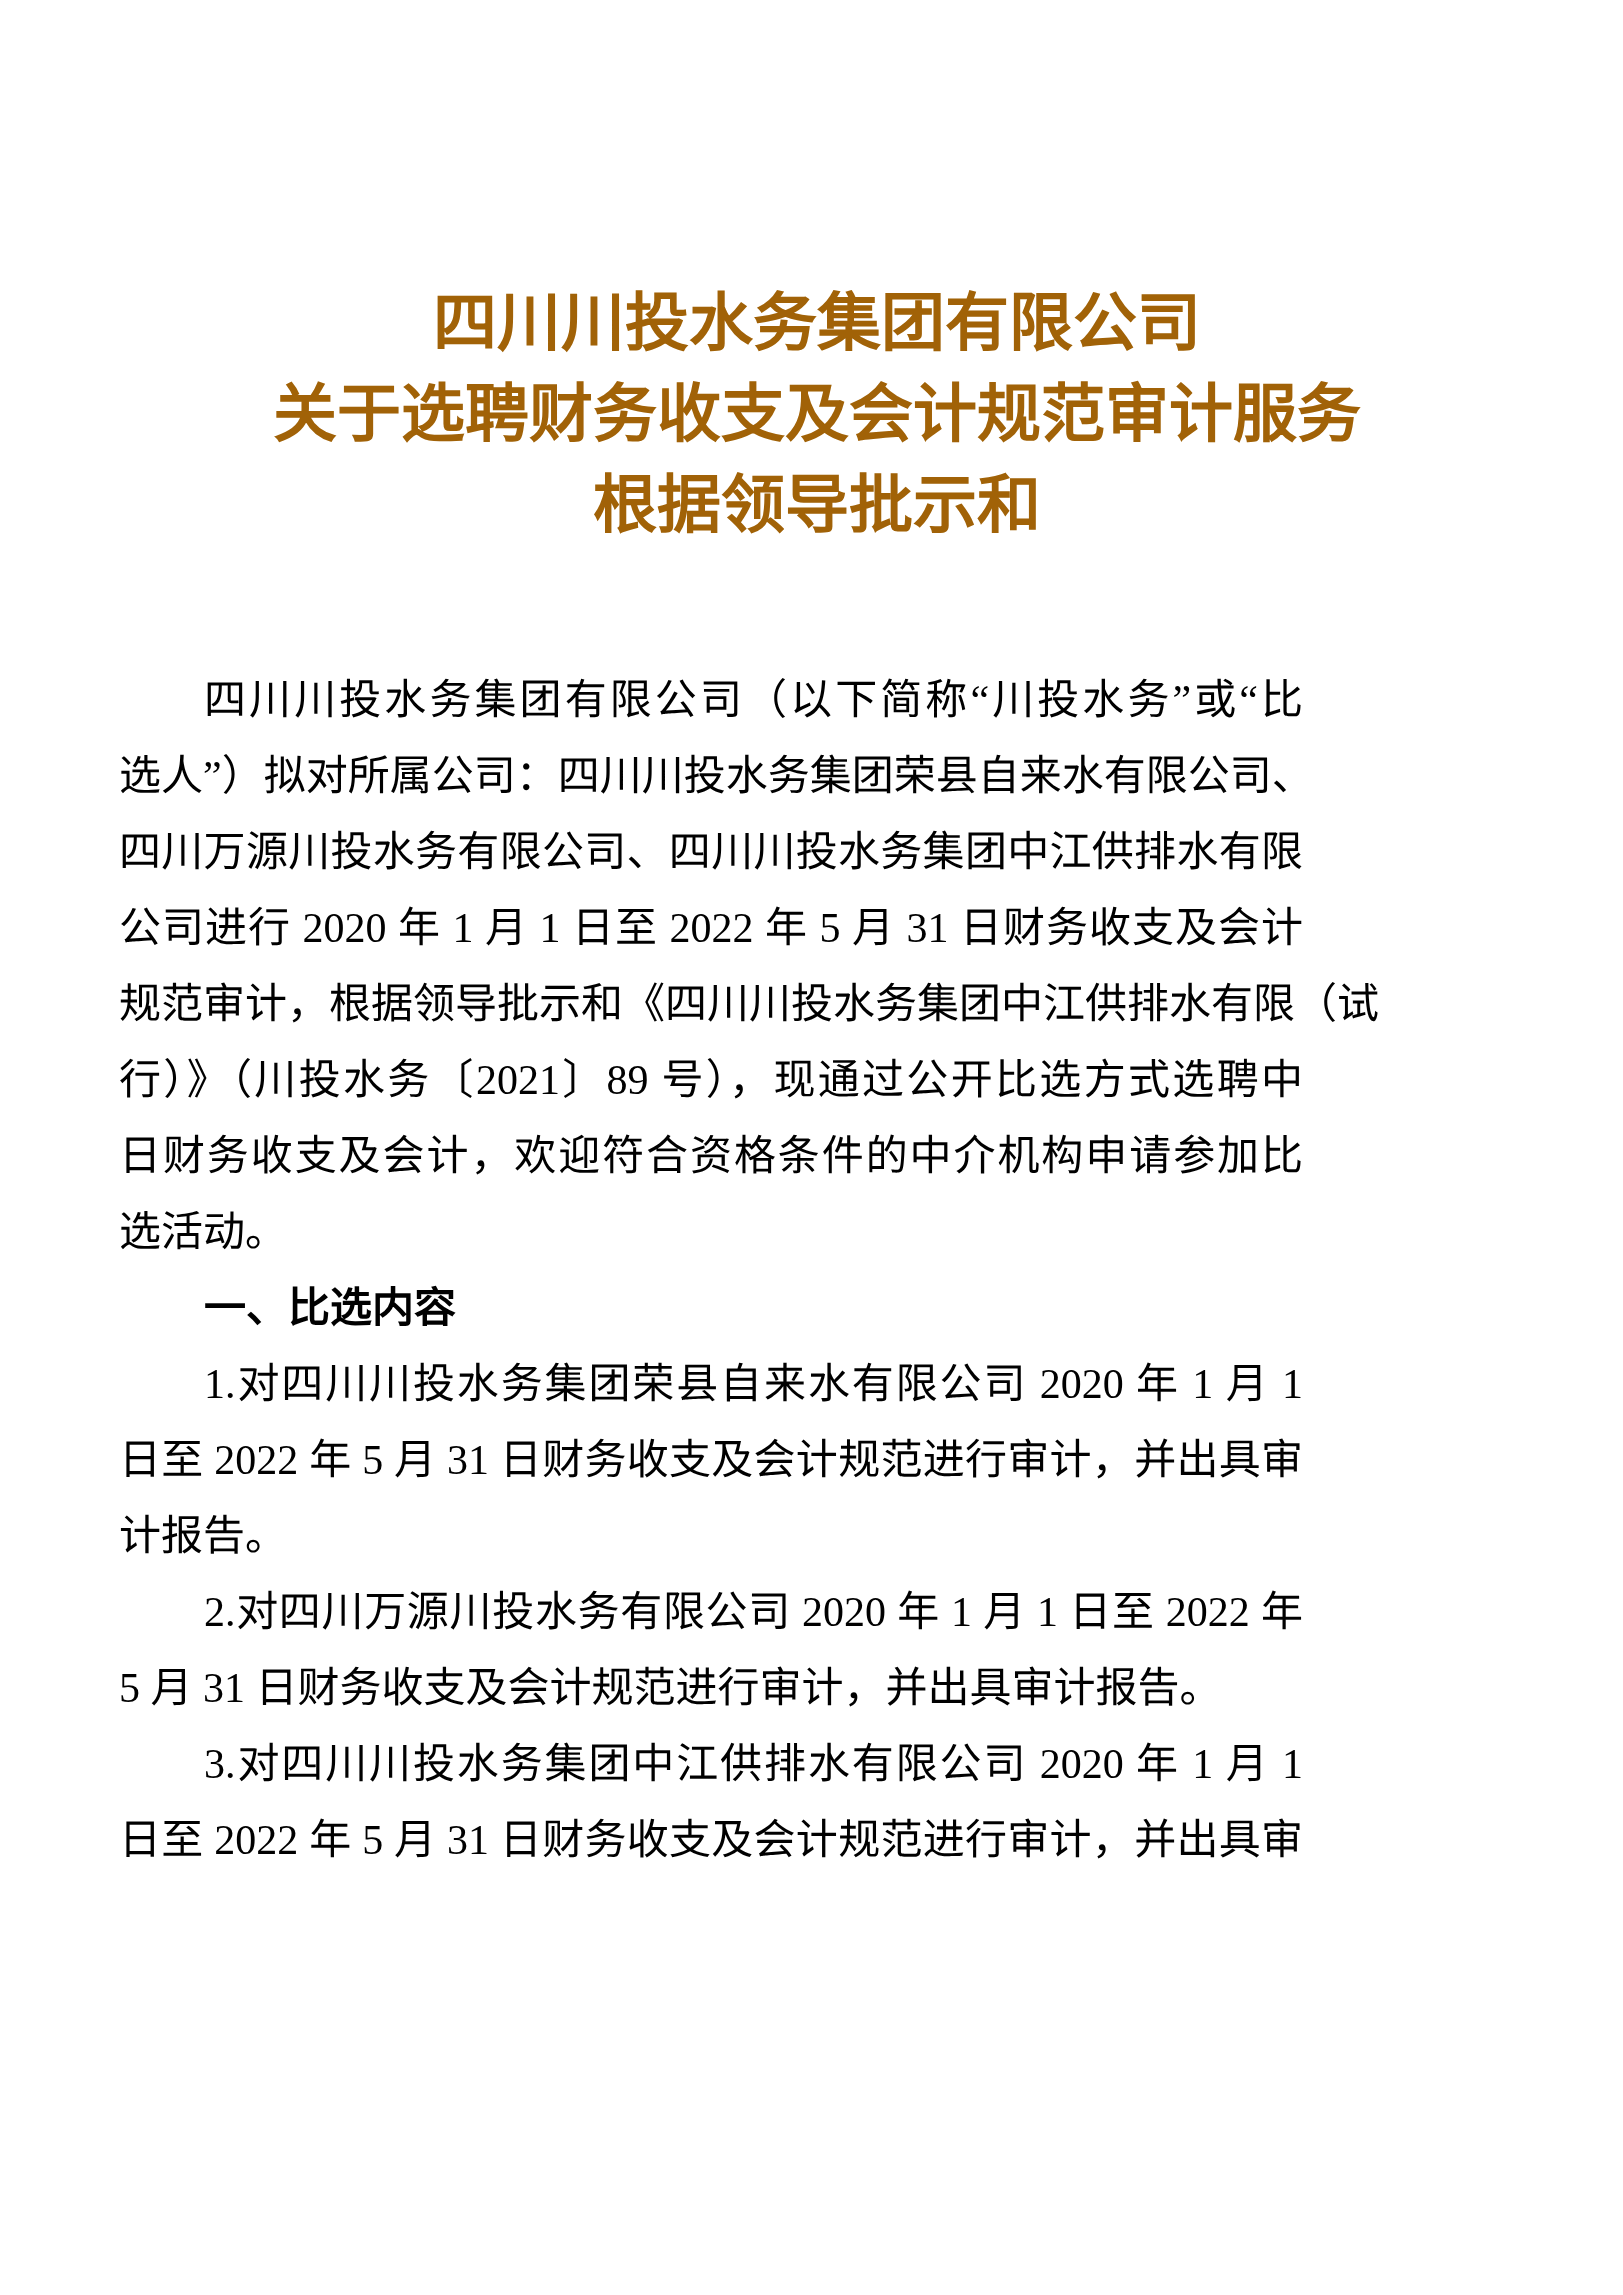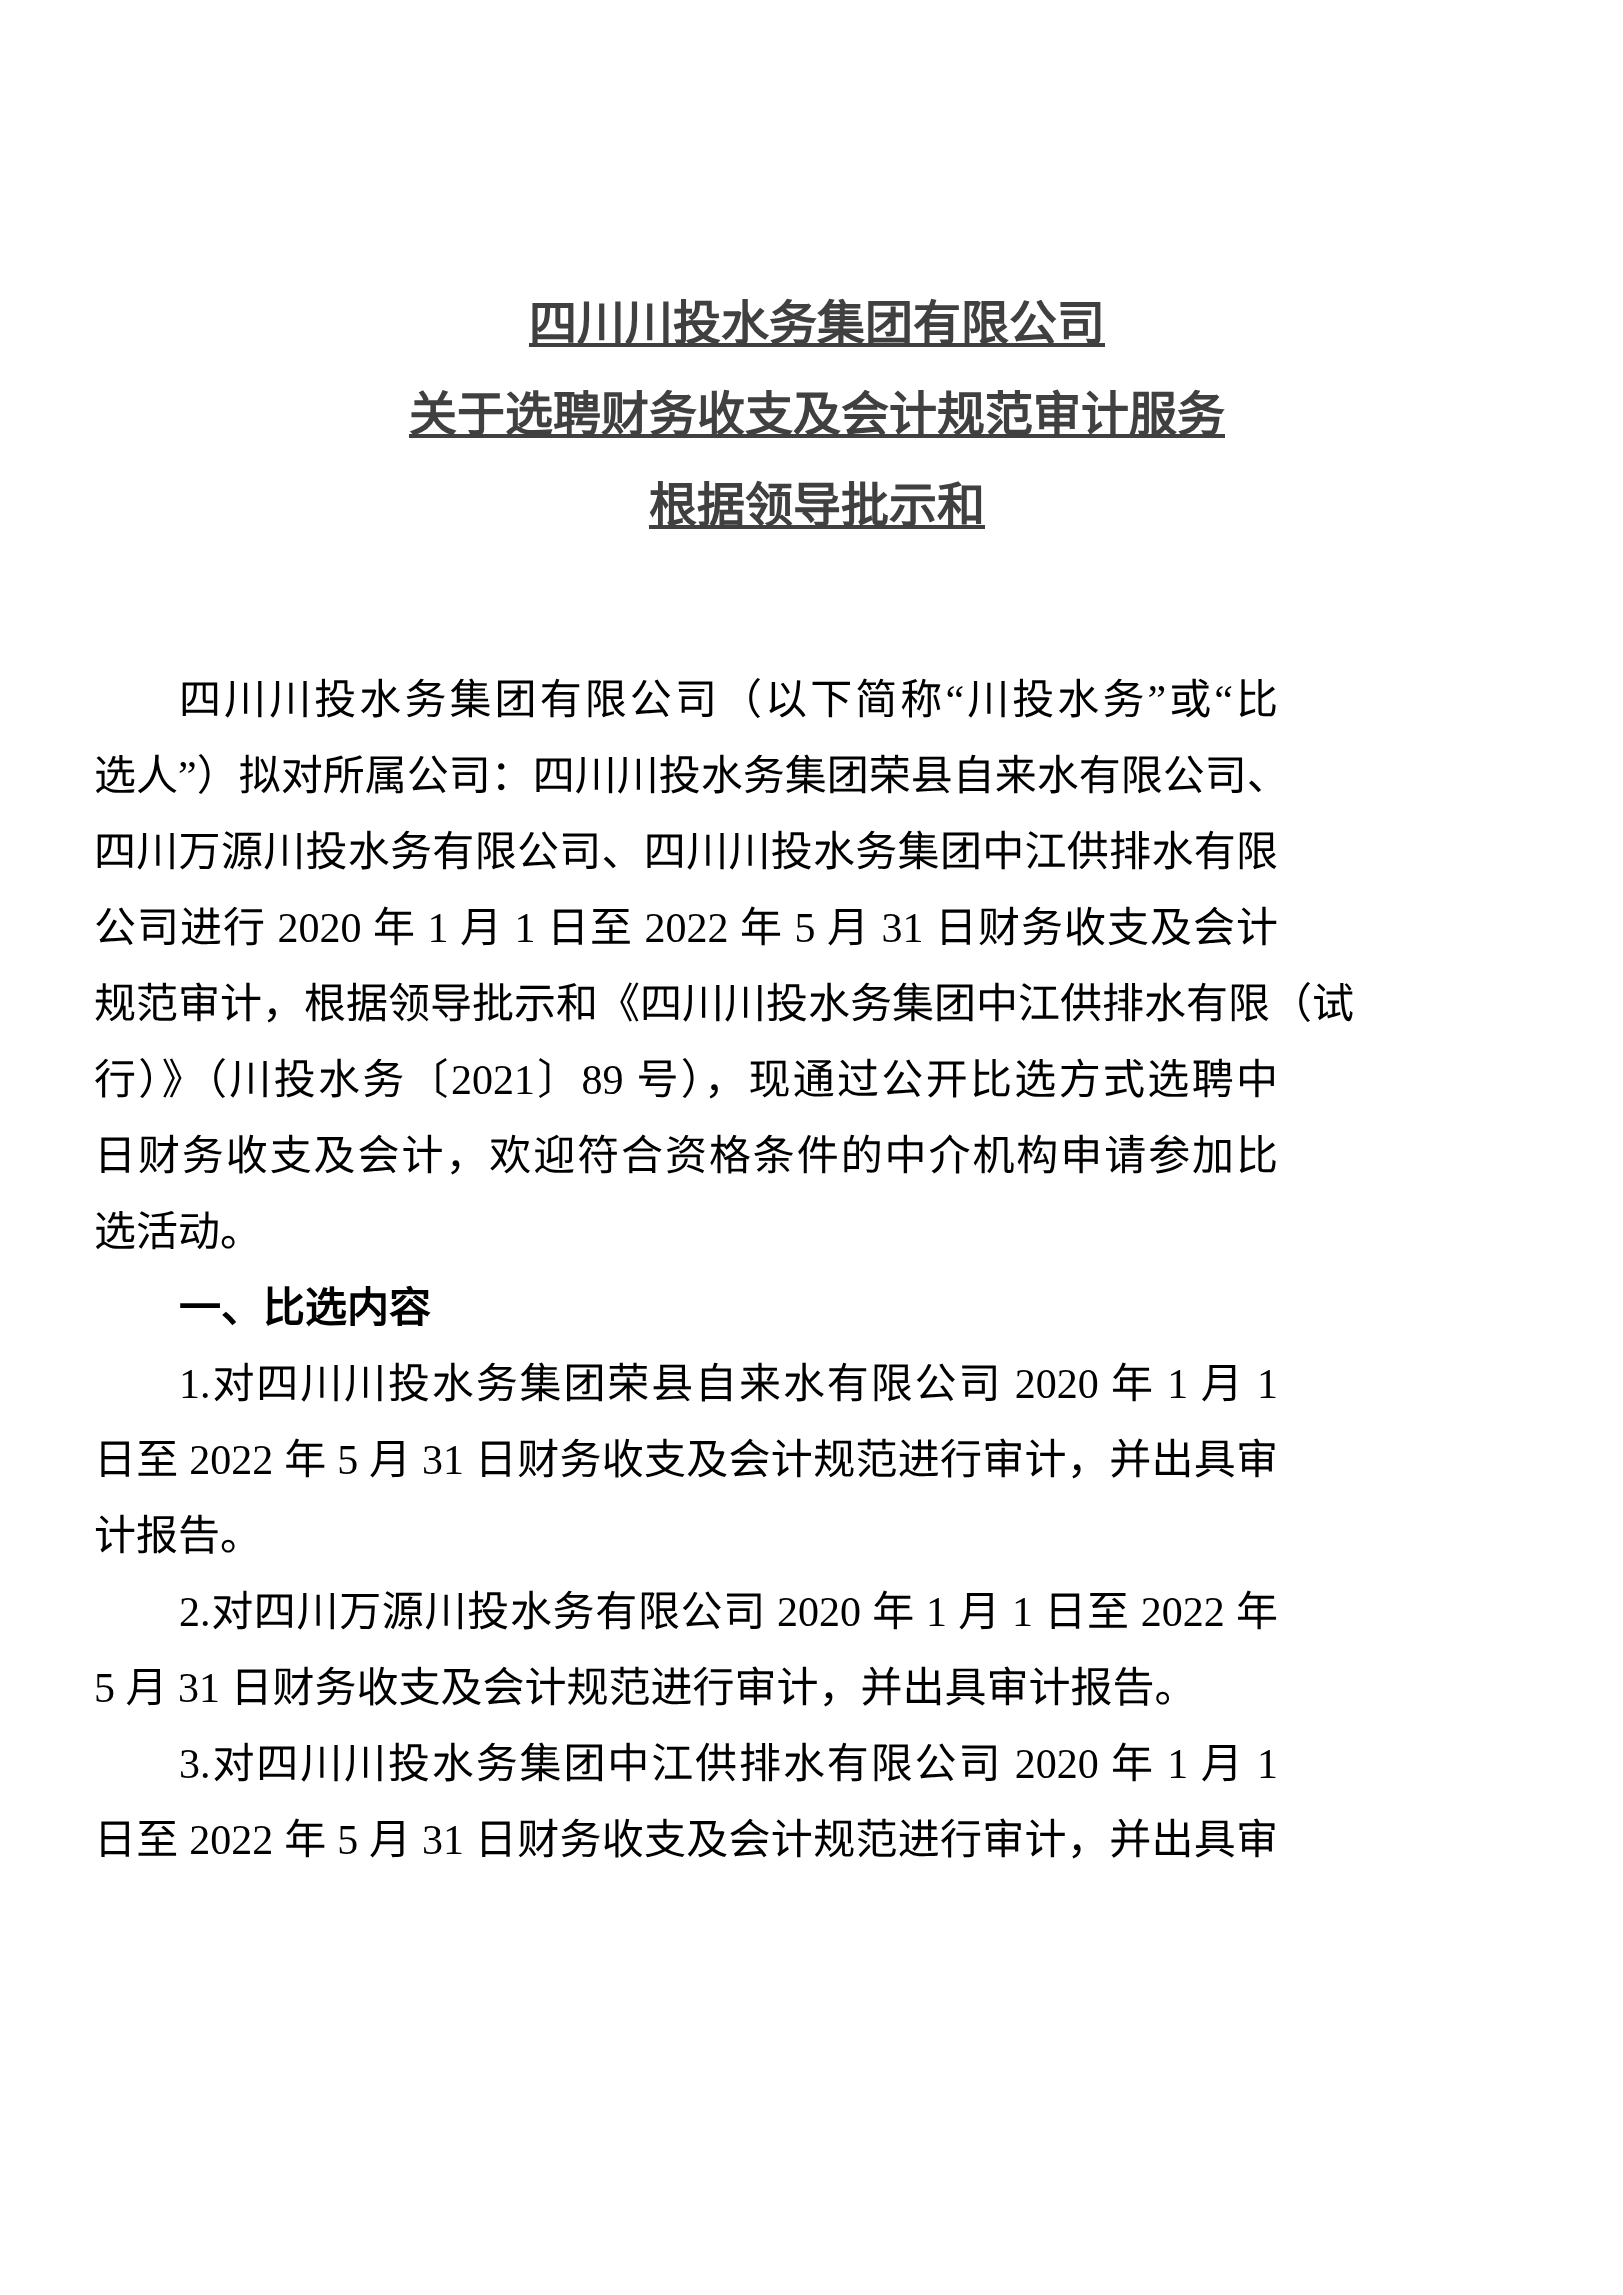--- a/index.html
+++ b/index.html
@@ -18,28 +18,27 @@
   }
   .title-block {
     margin-left: 225px;
     width: 1184px;
     padding-top: 278px;
     text-align: center;
   }
   .t-line {
     font-family: "Liberation Sans", "DejaVu Sans", sans-serif;
     font-weight: 700;
-    font-size: 48px;
+    font-size: 64px;
     line-height: 91px;
     white-space: nowrap;
-    color: #404040;
-    text-decoration: underline;
+    color: #a16207;
   }
   .body-block {
-    margin-left: 94px;
+    margin-left: 119px;
     width: 1184px;
     margin-top: 111px;
   }
   .line {
     font-family: "Liberation Serif", "DejaVu Serif", serif;
     font-size: 42px;
     line-height: 76px;
     color: #000000;
     white-space: nowrap;
     text-align: justify;

